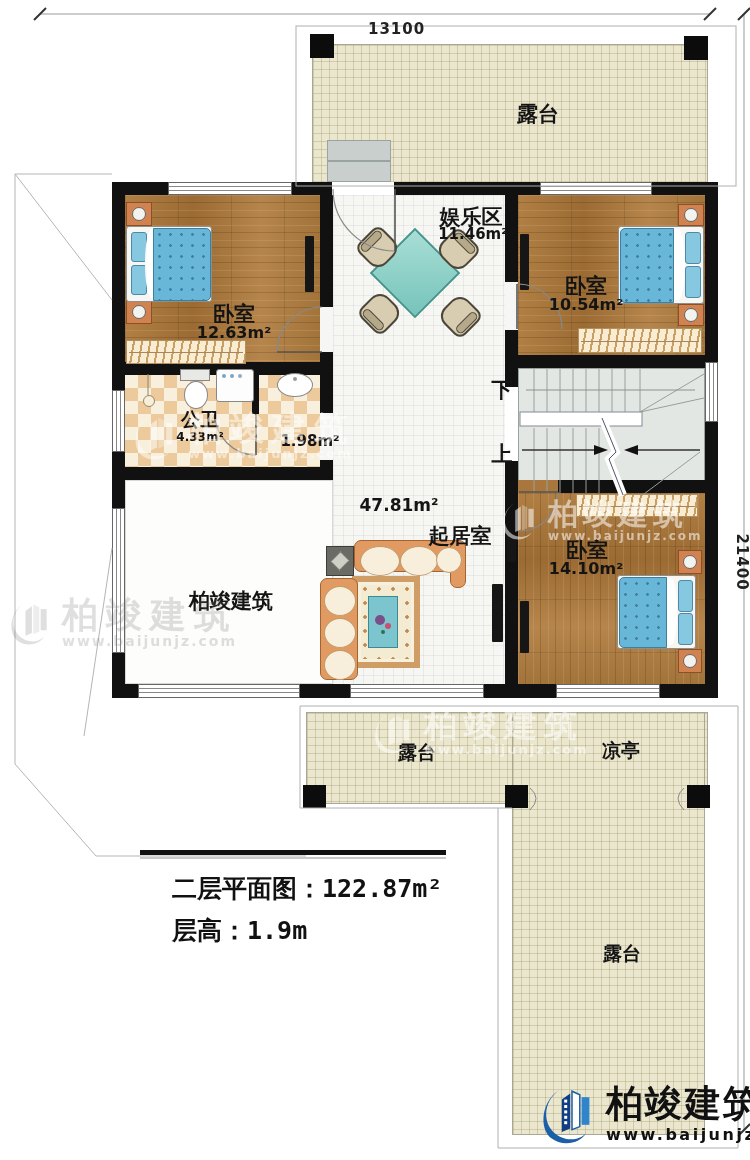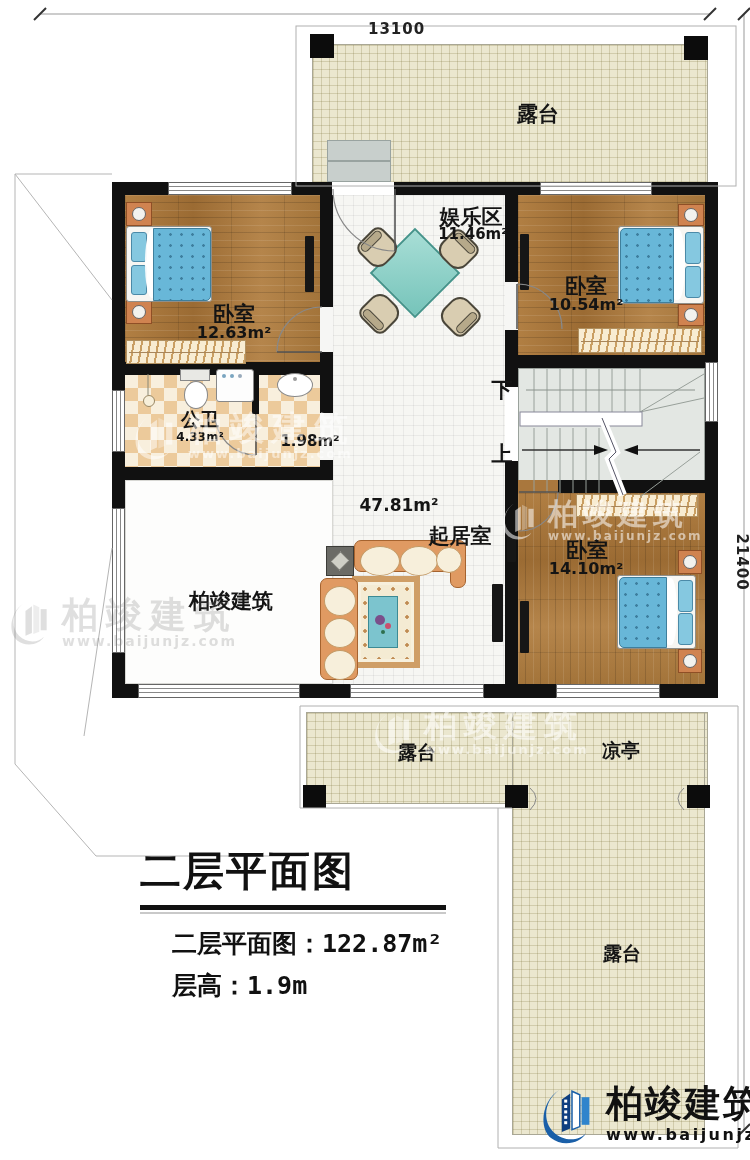--- a/index.html
+++ b/index.html
@@ -372,21 +372,20 @@
       </svg>
     <div class="wmcol">
         <span class="t1" style="font-size:33px;letter-spacing:7px">柏竣建筑</span>
     <span class="t2" style="font-size:13px;letter-spacing:2px">www.baijunjz.com</span>
       </div>
   </div>
 
   
   <div class="titleblock">
     <div class="titlerow">
-      <span class="tb-title">二层平面图</span>
     </div>
     <div class="tb-rule"></div>
     <div class="tb-rule2"></div>
     <div class="specrow">
       <span>二层平面图：</span><span class="mono">122.87m²</span>
     </div>
     <div class="specrow second">
       <span>层高：</span><span class="mono">1.9m</span>
     </div>
   </div>

